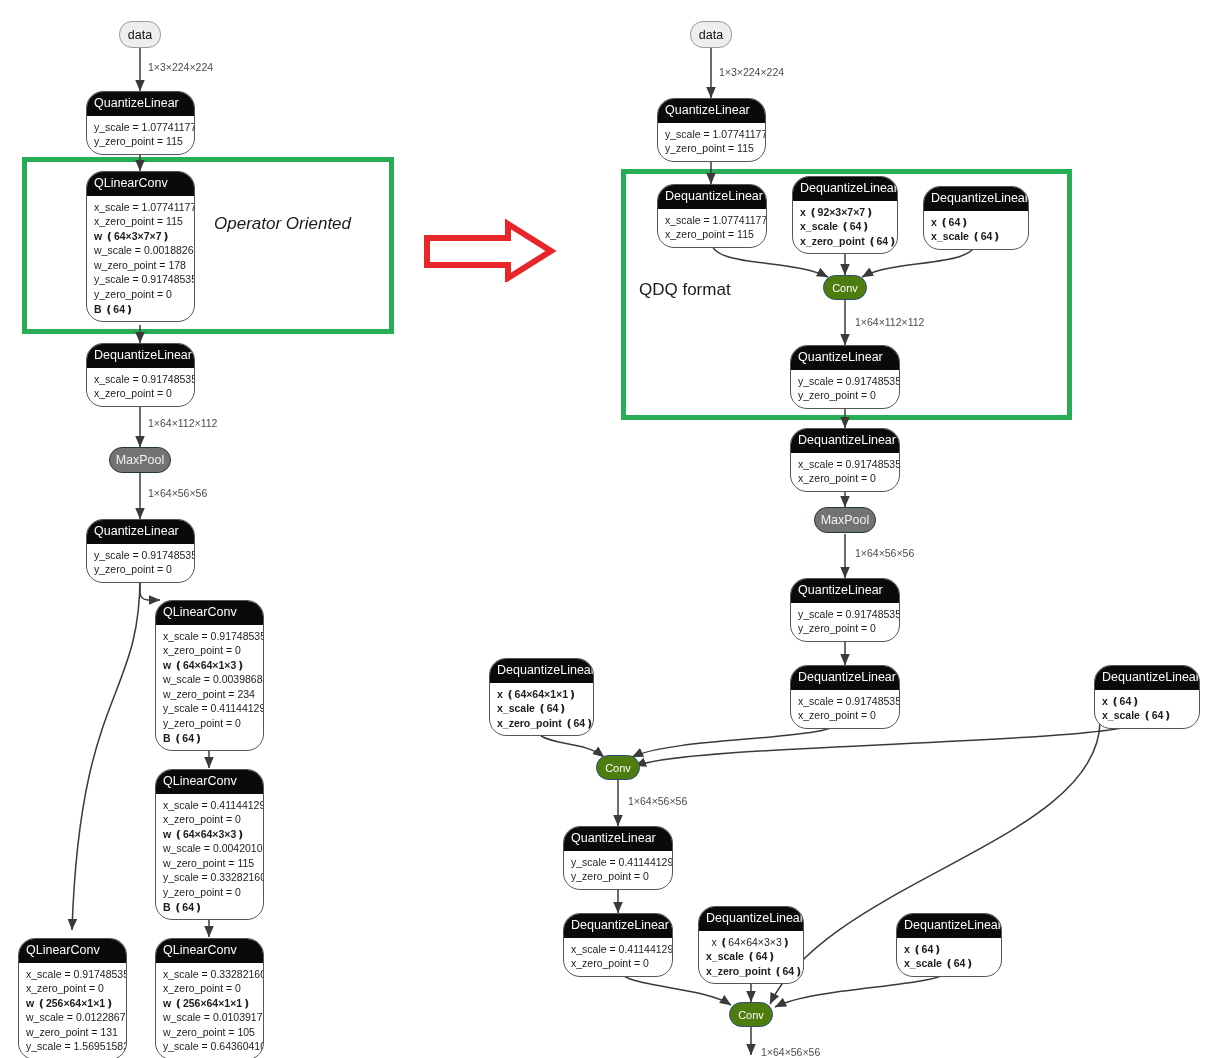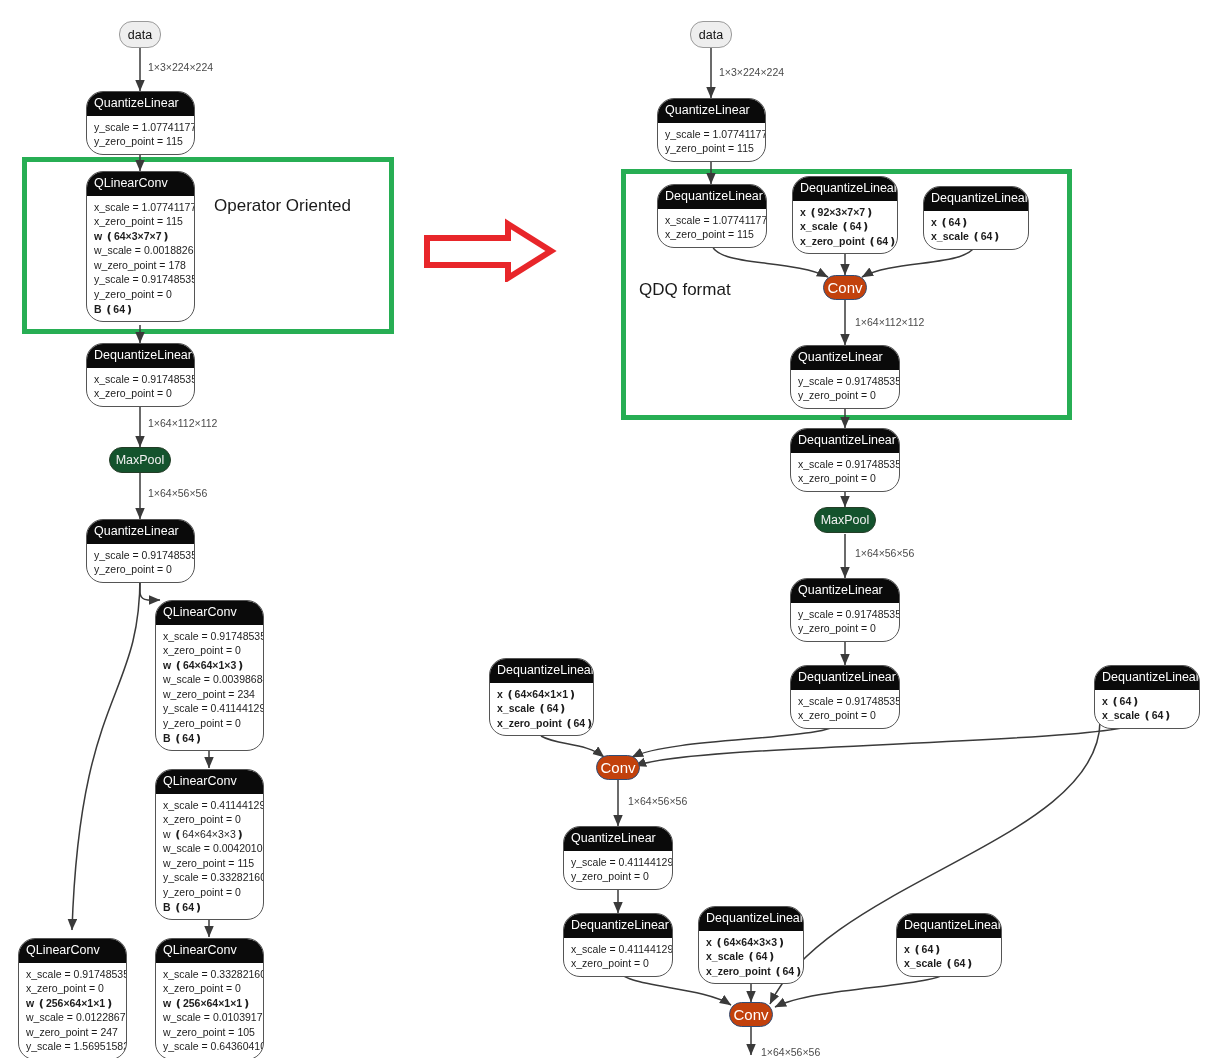--- a/index.html
+++ b/index.html
@@ -13,41 +13,41 @@
           box-sizing:border-box;overflow:hidden;box-shadow:0 0 0 0 rgba(0,0,0,0);}
   .opnode .hdr{background:#0a0a0a;color:#ffffff;font-size:12.5px;line-height:1;
                padding:5px 7px 6px 7px;border-radius:6px 6px 0 0;white-space:nowrap;}
   .opnode .body{padding:4px 7px 5px 7px;}
   .opnode .attr{font-size:10.5px;color:#1c1c1c;line-height:14.6px;white-space:nowrap;}
 
   
   .pill{position:absolute;box-sizing:border-box;border-radius:13px;display:flex;
         align-items:center;justify-content:center;white-space:nowrap;}
   .pill.data{background:#eeeeee;border:1px solid #9a9a9a;color:#111;font-size:12.5px;}
-  .pill.maxpool{background:#14532d;border:1px solid #243d27;color:#f2f2f2;font-size:12.5px;}
-  .pill.conv{background:#c2410c;border:1px solid #2f4d77;color:#ffffff;font-size:15px;}
+  .pill.maxpool{background:#737373;border:1px solid #243d27;color:#f2f2f2;font-size:12.5px;}
+  .pill.conv{background:#4d7c0f;border:1px solid #2f4d77;color:#ffffff;font-size:11px;}
 
   
   .elabel{position:absolute;font-size:10.5px;color:#4a4a4a;white-space:nowrap;}
 
   
   .group{position:absolute;border:5px solid #27ae54;box-sizing:border-box;background:transparent;}
 
   
   .caption{position:absolute;font-size:17px;color:#1a1a1a;white-space:nowrap;}
 </style>
 </head>
 <body>
 
 <div id="canvas">
 
   <div class="group" style="left:22px;top:157px;width:372px;height:177px;"></div>
   <div class="group" style="left:621px;top:169px;width:451px;height:251px;"></div>
 
-  <div class="caption" style="left:214px;top:196px;">Operator Oriented</div>
+  <div class="caption" style="left:214px;top:214px;font-style:italic;">Operator Oriented</div>
   <div class="caption" style="left:639px;top:280px;">QDQ format</div>
 
   <svg class="edges" viewBox="0 0 1218 1058">
     <defs>
       <marker id="ah" markerWidth="9" markerHeight="9" refX="7.4" refY="3.2" orient="auto">
         <path d="M0,0 L7.6,3.2 L0,6.4 z" fill="#3a3a3a"></path>
       </marker>
     </defs>
     <g stroke="#3a3a3a" stroke-width="1.5" fill="none" marker-end="url(#ah)">
 
@@ -147,37 +147,37 @@
       <div class="attr">y_zero_point = 0</div>
       <div class="attr" style="font-weight:bold;">B ❪64❫</div>
     </div>
   </div>
 
   <div class="opnode" style="left:155px;top:769px;width:109px;">
     <div class="hdr">QLinearConv</div>
     <div class="body">
       <div class="attr">x_scale = 0.41144129...</div>
       <div class="attr">x_zero_point = 0</div>
-      <div class="attr" style="font-weight:normal;">w ❪64×64×3×3❫</div>
+      <div class="attr" style="font-weight:bold;">w ❪64×64×3×3❫</div>
       <div class="attr">w_scale = 0.00420101...</div>
       <div class="attr">w_zero_point = 115</div>
       <div class="attr">y_scale = 0.33282160...</div>
       <div class="attr">y_zero_point = 0</div>
       <div class="attr" style="font-weight:bold;">B ❪64❫</div>
     </div>
   </div>
 
   <div class="opnode" style="left:18px;top:938px;width:109px;">
     <div class="hdr">QLinearConv</div>
     <div class="body">
       <div class="attr">x_scale = 0.91748535...</div>
       <div class="attr">x_zero_point = 0</div>
       <div class="attr" style="font-weight:bold;">w ❪256×64×1×1❫</div>
       <div class="attr">w_scale = 0.01228679...</div>
-      <div class="attr">w_zero_point = 247</div>
+      <div class="attr">w_zero_point = 131</div>
       <div class="attr">y_scale = 1.56951582...</div>
     </div>
   </div>
 
   <div class="opnode" style="left:155px;top:938px;width:109px;">
     <div class="hdr">QLinearConv</div>
     <div class="body">
       <div class="attr">x_scale = 0.33282160...</div>
       <div class="attr">x_zero_point = 0</div>
       <div class="attr" style="font-weight:bold;">w ❪256×64×1×1❫</div>
@@ -293,21 +293,21 @@
     <div class="hdr">DequantizeLinear</div>
     <div class="body">
       <div class="attr">x_scale = 0.41144129...</div>
       <div class="attr">x_zero_point = 0</div>
     </div>
   </div>
 
   <div class="opnode" style="left:698px;top:906px;width:106px;">
     <div class="hdr">DequantizeLinear</div>
     <div class="body">
-      <div class="attr" style="font-weight:bold;">x ❪64×64×3×3❫</div>
+      <div class="attr" style="font-weight:normal;text-align:center;">x ❪64×64×3×3❫</div>
       <div class="attr" style="font-weight:bold;">x_scale ❪64❫</div>
       <div class="attr" style="font-weight:bold;">x_zero_point ❪64❫</div>
     </div>
   </div>
 
   <div class="opnode" style="left:896px;top:913px;width:106px;">
     <div class="hdr">DequantizeLinear</div>
     <div class="body">
       <div class="attr" style="font-weight:bold;">x ❪64❫</div>
       <div class="attr" style="font-weight:bold;">x_scale ❪64❫</div>

